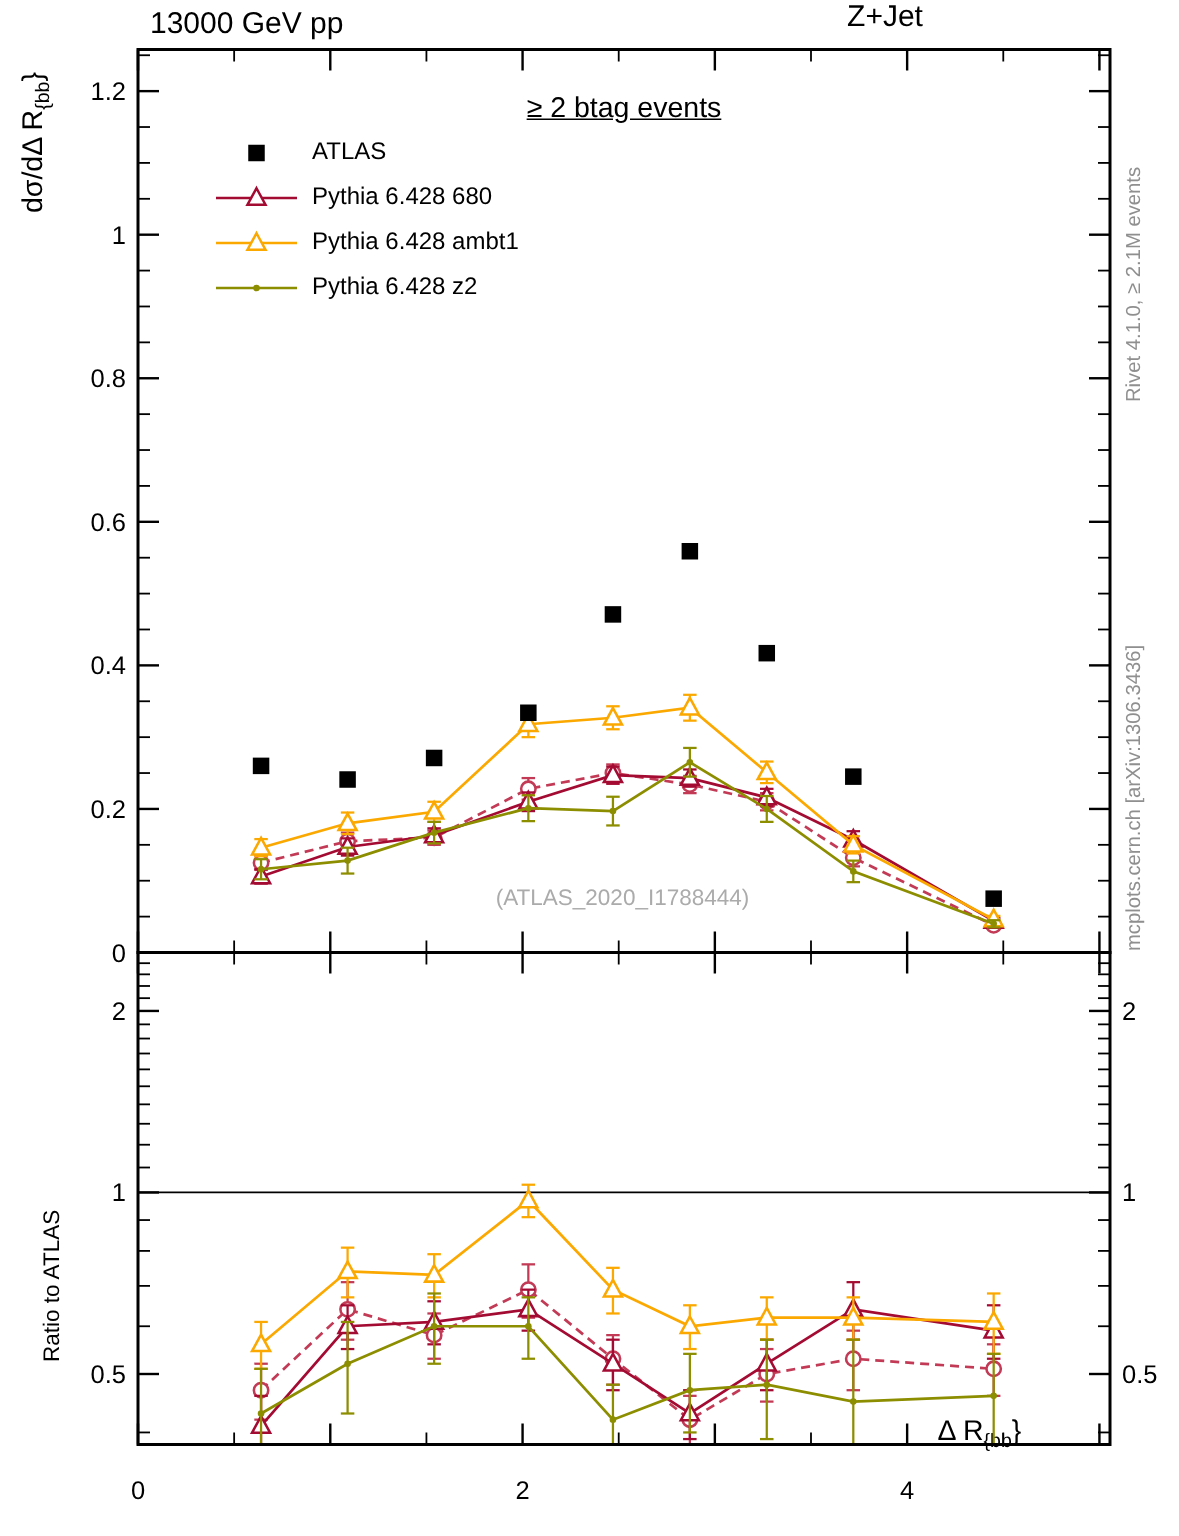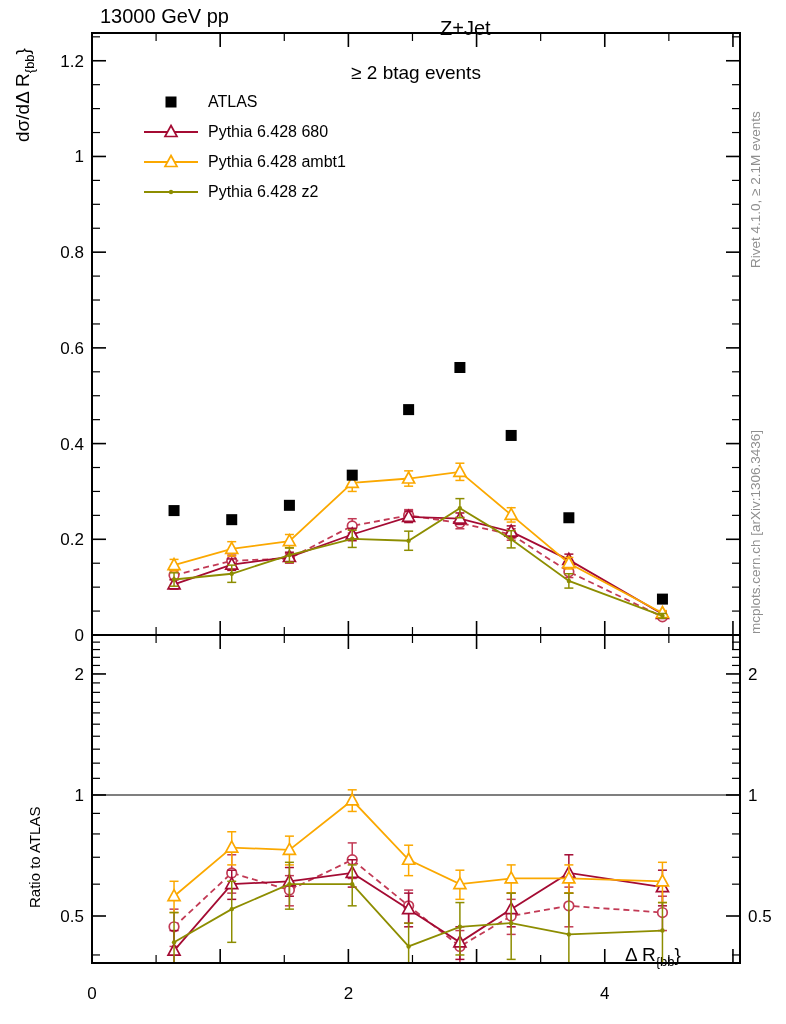--- a/index.html
+++ b/index.html
@@ -3,47 +3,48 @@
 <meta charset="utf-8">
 <style>
   html,body{margin:0;padding:0;background:#ffffff;}
   #page{position:relative;width:786px;height:1024px;background:#ffffff;overflow:hidden;
         font-family:"Liberation Sans","DejaVu Sans",sans-serif;color:#000;}
   .abs{position:absolute;}
   .rot{transform:rotate(-90deg);transform-origin:top left;white-space:nowrap;}
   .hdr{font-size:20px;color:#000;}
   .gray{color:#8f8f8f;font-size:13.5px;}
   .watermark{color:#ababab;font-size:15px;}
-  .insideTitle{font-size:19px;text-align:center;}
+  .insideTitle{font-size:19px;text-align:center;text-decoration:underline;}
   .axlab{font-size:19px;}
   .sub{font-size:13px;vertical-align:-0.35em;}
   .ratlab{font-size:15px;}
   #legend{left:142px;top:87px;}
   .lrow{display:flex;align-items:center;height:30px;}
   .lrow svg{flex:0 0 58px;}
   .ltext{font-size:16px;padding-left:8px;}
   svg text{font-family:"Liberation Sans","DejaVu Sans",sans-serif;font-size:17px;fill:#000;}
 </style>
 </head>
 <body>
 
 <div id="page">
 
   <div class="abs hdr" style="left:100px;top:5px;">13000 GeV pp</div>
-  <div class="abs hdr" style="left:440px;top:17px;width:300px;text-align:left;">Z+Jet</div>
+  <div class="abs hdr" style="left:440px;top:0;width:300px;text-align:center;">Z+Jet</div>
 
   <div class="abs insideTitle" style="left:92px;top:62px;width:648px;">≥ 2 btag events</div>
 
   <div class="abs rot axlab" style="left:12px;top:142px;">
     <span>dσ/dΔ R</span><span class="sub">{bb</span><span>}</span>
   </div>
   <div class="abs rot ratlab" style="left:26px;top:908px;">Ratio to ATLAS</div>
   <div class="abs rot gray" style="left:748px;top:268px;">Rivet 4.1.0, ≥ 2.1M events</div>
   <div class="abs rot gray" style="left:748px;top:634px;">mcplots.cern.ch [arXiv:1306.3436]</div>
 
+  <div class="abs watermark" style="left:240px;top:590px;width:350px;text-align:center;">(ATLAS_2020_I1788444)</div>
 
   <div class="abs axlab" style="left:560px;top:932px;width:186px;text-align:center;margin-top:12px;">
     <span>Δ R</span><span class="sub">{bb</span><span>}</span>
   </div>
 
   <div id="legend" class="abs">
       <div class="lrow">
         <svg width="58" height="22" viewBox="0 0 58 22">
           <rect x="23.5" y="5.5" width="11" height="11" fill="#000000"></rect>
         </svg>

